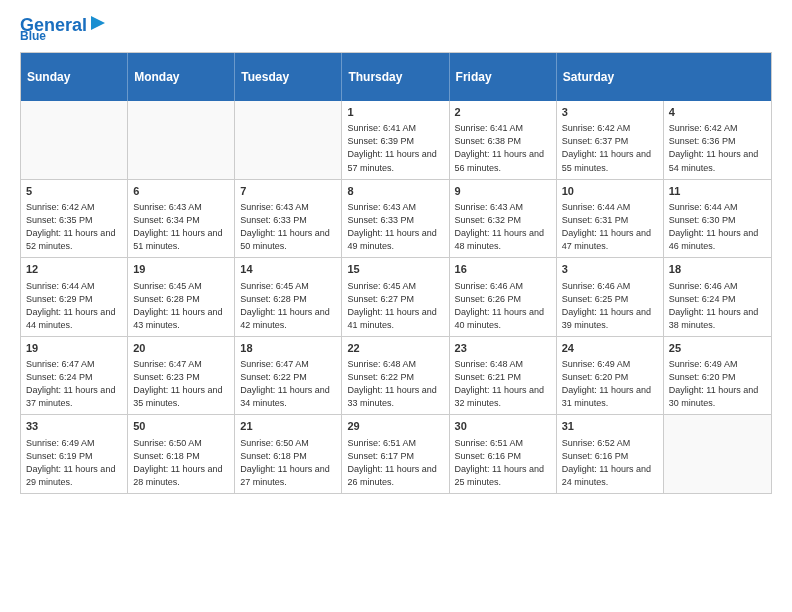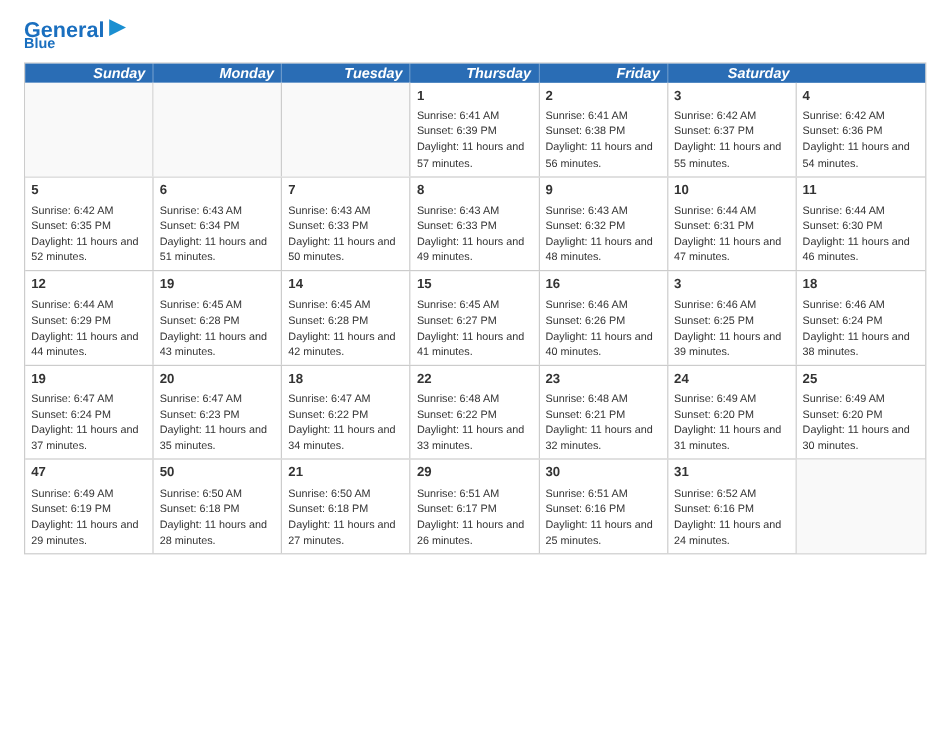--- a/index.html
+++ b/index.html
@@ -55,24 +55,23 @@
     }
     .cal-header {
       display: grid;
       grid-template-columns: repeat(7, 1fr);
       background: #2a6db5;
     }
     .cal-header-cell {
       color: #fff;
       font-size: 12px;
       font-weight: bold;
-      padding: 1px 6px;
-      text-align: right;
+      padding: 17px 6px;
+      text-align: left;
       border-right: 1px solid rgba(255,255,255,0.3);
-      font-style: italic;
     }
     .cal-header-cell:last-child { border-right: none; }
     .cal-body {
       flex: 1;
       display: flex;
       flex-direction: column;
     }
     .cal-row {
       display: grid;
       grid-template-columns: repeat(7, 1fr);
@@ -291,21 +290,21 @@
           </div>
           <div class="cal-cell">
             <span class="day-num">25</span>
             <div class="cell-info" style="white-space: pre-line;">Sunrise: 6:49 AM
 Sunset: 6:20 PM
 Daylight: 11 hours and 30 minutes.</div>
           </div>
         </div>
         <div class="cal-row">
           <div class="cal-cell">
-            <span class="day-num">47</span>
+            <span class="day-num">33</span>
             <div class="cell-info" style="white-space: pre-line;">Sunrise: 6:49 AM
 Sunset: 6:19 PM
 Daylight: 11 hours and 29 minutes.</div>
           </div>
           <div class="cal-cell">
             <span class="day-num">50</span>
             <div class="cell-info" style="white-space: pre-line;">Sunrise: 6:50 AM
 Sunset: 6:18 PM
 Daylight: 11 hours and 28 minutes.</div>
           </div>

